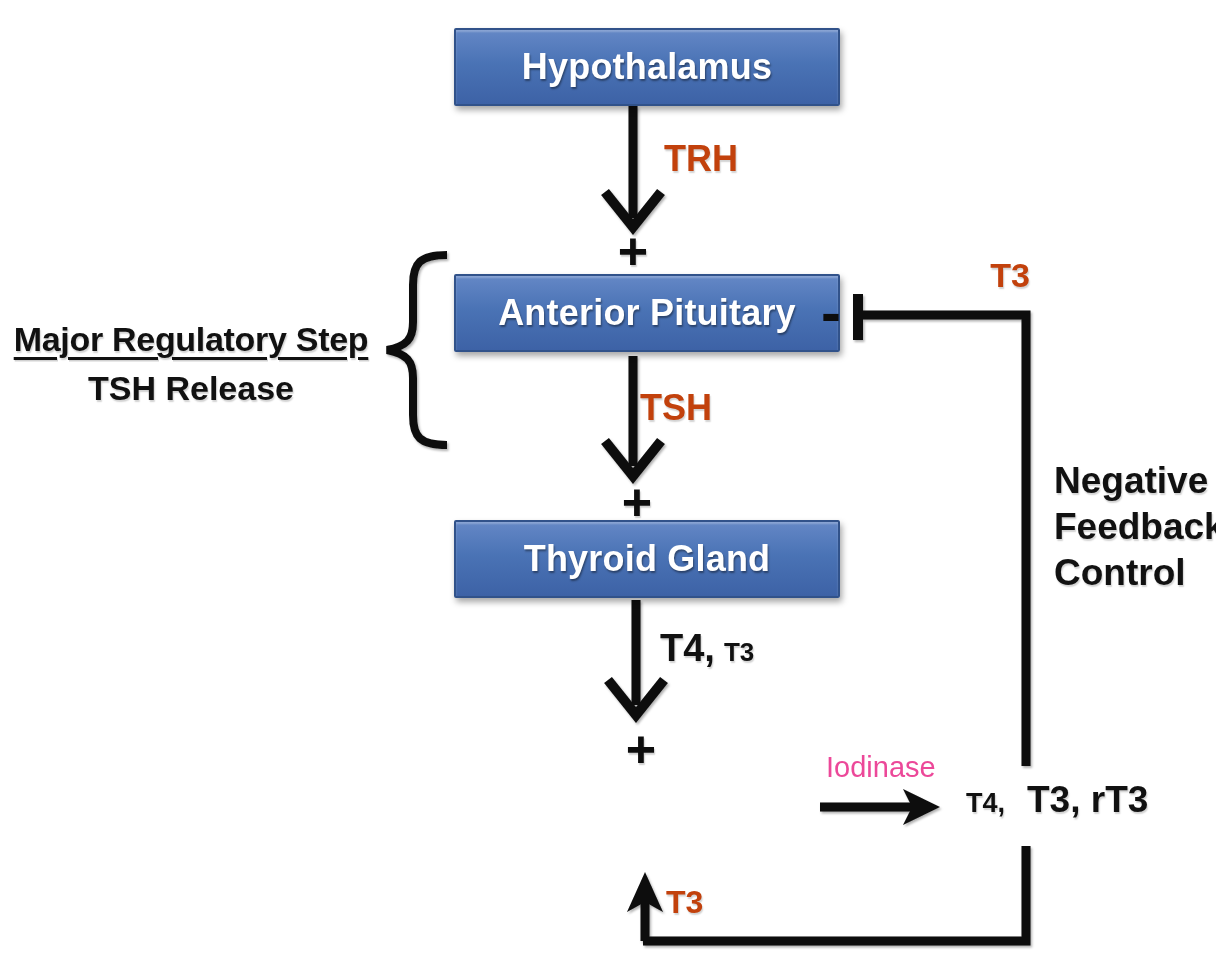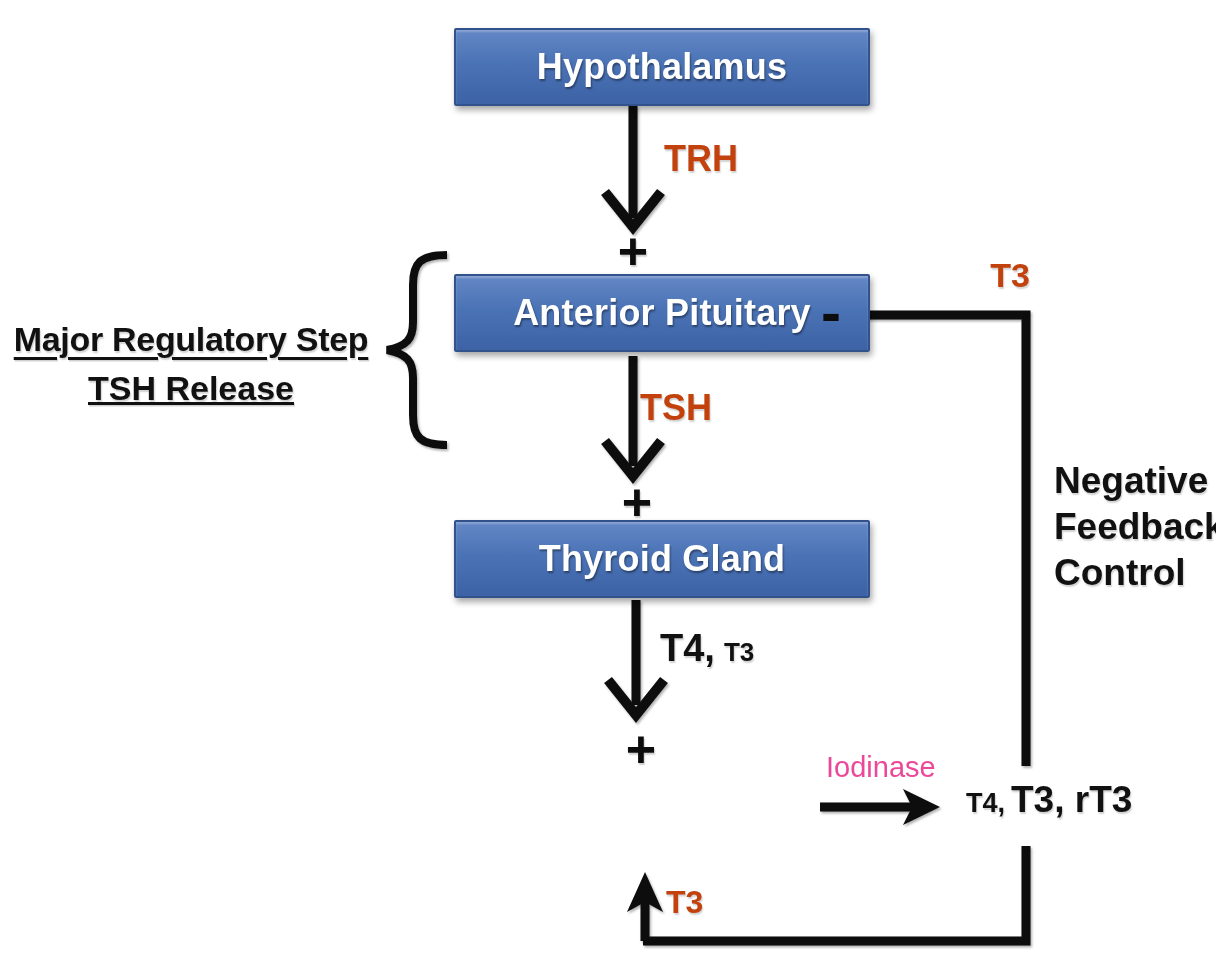--- a/index.html
+++ b/index.html
@@ -2,21 +2,21 @@
 <html><head>
 <meta charset="utf-8">
 <style>
   html,body{margin:0;padding:0;background:#ffffff;}
   .canvas{
     position:relative;width:1216px;height:978px;background:#ffffff;
     font-family:"Liberation Sans",sans-serif;color:#111;overflow:hidden;
   }
   .svg-overlay{position:absolute;left:0;top:0;width:1216px;height:978px;}
   .node{
-    position:absolute;left:454px;width:416px;height:78px;
+    position:absolute;left:454px;width:386px;height:78px;
     background:linear-gradient(180deg,#6487c6 0%,#4a73b5 45%,#3d62a6 100%);
     border:2px solid #31528a;border-radius:2px;
     box-shadow:2px 4px 6px rgba(0,0,0,0.35), inset 0 2px 2px rgba(255,255,255,0.25);
     display:flex;align-items:center;justify-content:center;
     box-sizing:border-box;
   }
   .node span{
     color:#fff;font-weight:700;font-size:36px;letter-spacing:0.2px;
     text-shadow:1px 2px 2px rgba(0,0,0,0.4);
   }
@@ -38,34 +38,33 @@
   .t3-bottom{position:absolute;left:666px;top:884px;font-weight:700;font-size:32px;}
   .iodinase{
     position:absolute;left:826px;top:751px;font-weight:400;font-size:29px;
     color:#ec4899;text-shadow:none;white-space:nowrap;
   }
   .t4t3-label{position:absolute;left:660px;top:627px;display:flex;align-items:baseline;}
   .t4t3-label .big{font-weight:700;font-size:38px;text-shadow:1px 1.5px 1.5px rgba(0,0,0,0.18);}
   .t4t3-label .small{font-weight:700;font-size:26px;margin-left:9px;text-shadow:1px 1.5px 1.5px rgba(0,0,0,0.18);}
   .products{position:absolute;left:962px;top:779px;display:flex;align-items:baseline;background:#fff;padding:0 4px;}
   .products .small{font-weight:700;font-size:27px;text-shadow:1px 1.5px 1.5px rgba(0,0,0,0.18);}
-  .products .big{font-weight:700;font-size:37px;margin-left:6px;text-shadow:1px 1.5px 1.5px rgba(0,0,0,0.18);}
+  .products .big{font-weight:700;font-size:37px;margin-left:22px;text-shadow:1px 1.5px 1.5px rgba(0,0,0,0.18);}
   .major-reg{
     position:absolute;left:0px;top:296px;width:382px;text-align:center;
   }
   .major-reg .line1{
     font-weight:700;font-size:34px;letter-spacing:-0.3px;
     text-decoration:underline;text-decoration-thickness:3px;text-underline-offset:6px;
     text-shadow:1px 1.5px 1.5px rgba(0,0,0,0.18);
     margin-top:24px;
   }
   .major-reg .line2{
     font-weight:700;font-size:34px;margin-top:10px;
     text-shadow:1px 1.5px 1.5px rgba(0,0,0,0.18);
-    text-decoration:underline;
   }
   .neg-feedback{
     position:absolute;left:1054px;top:458px;font-weight:700;font-size:37px;
     line-height:46px;text-shadow:1px 1.5px 1.5px rgba(0,0,0,0.18);
   }
 </style>
 </head>
 <body>
 
 <div class="canvas">

